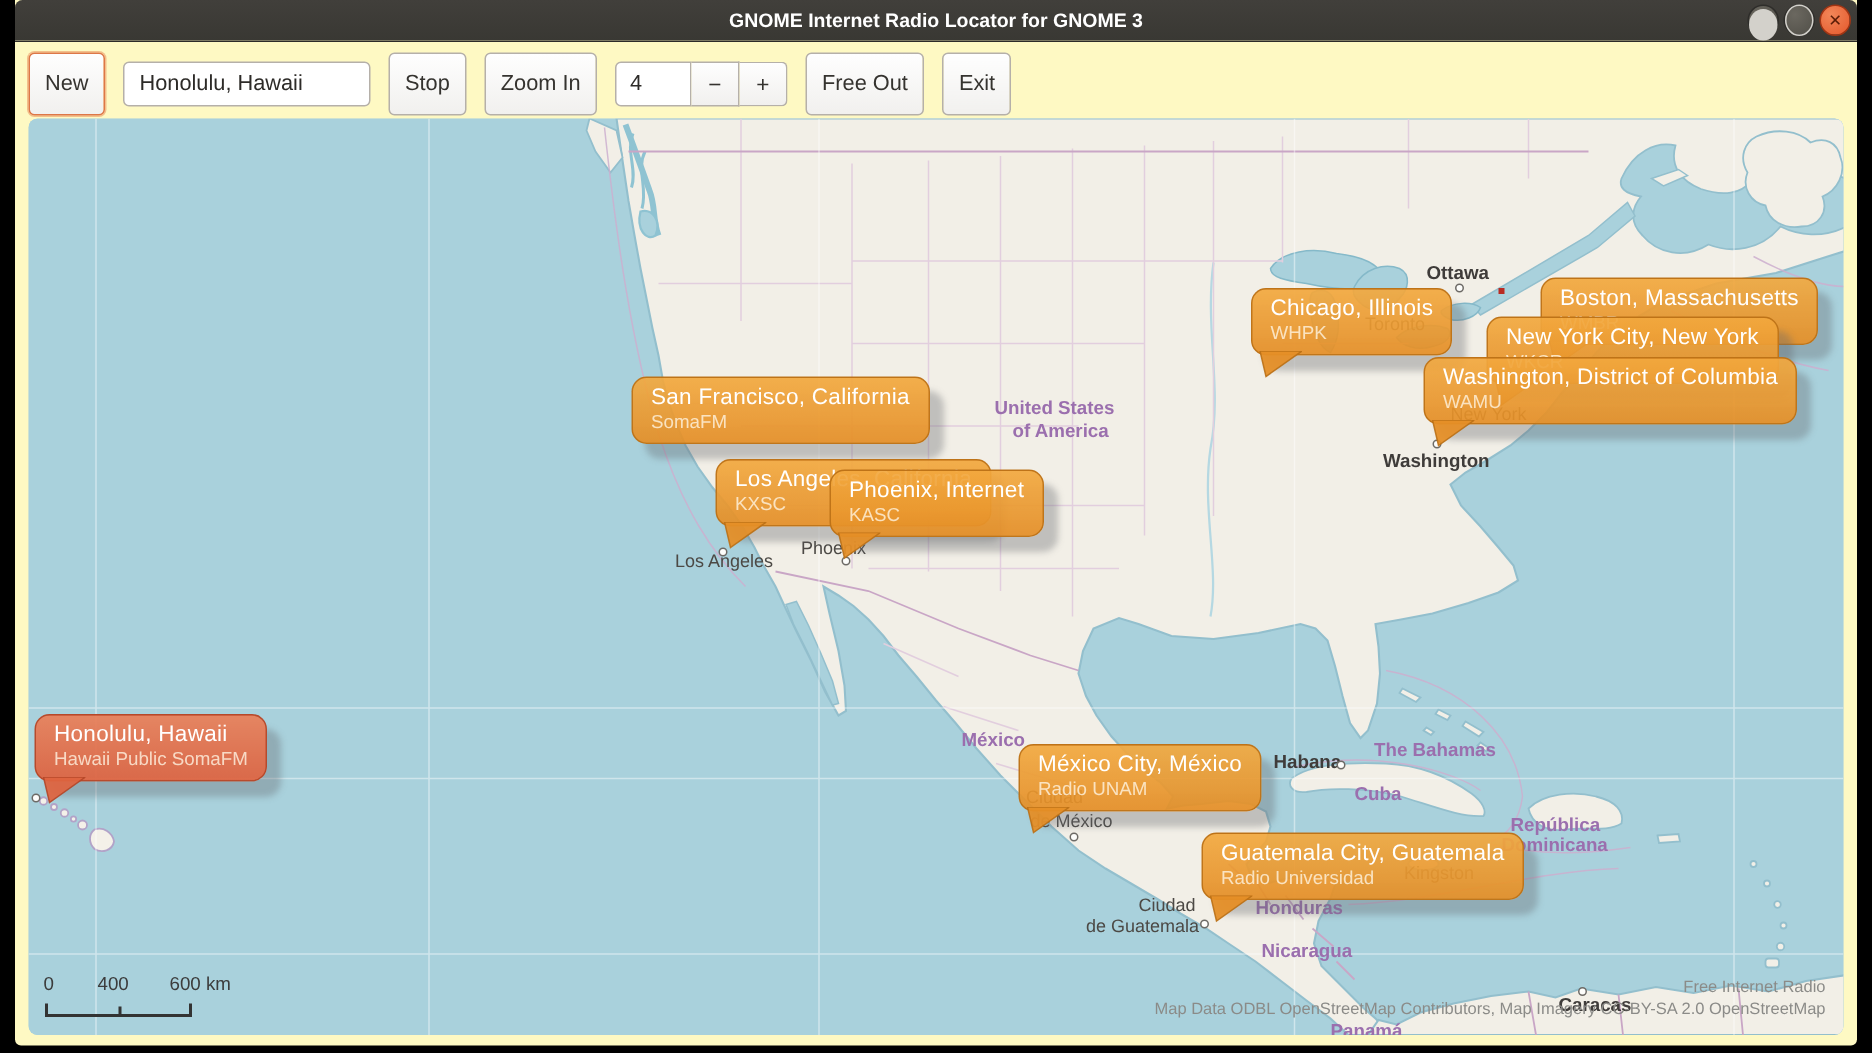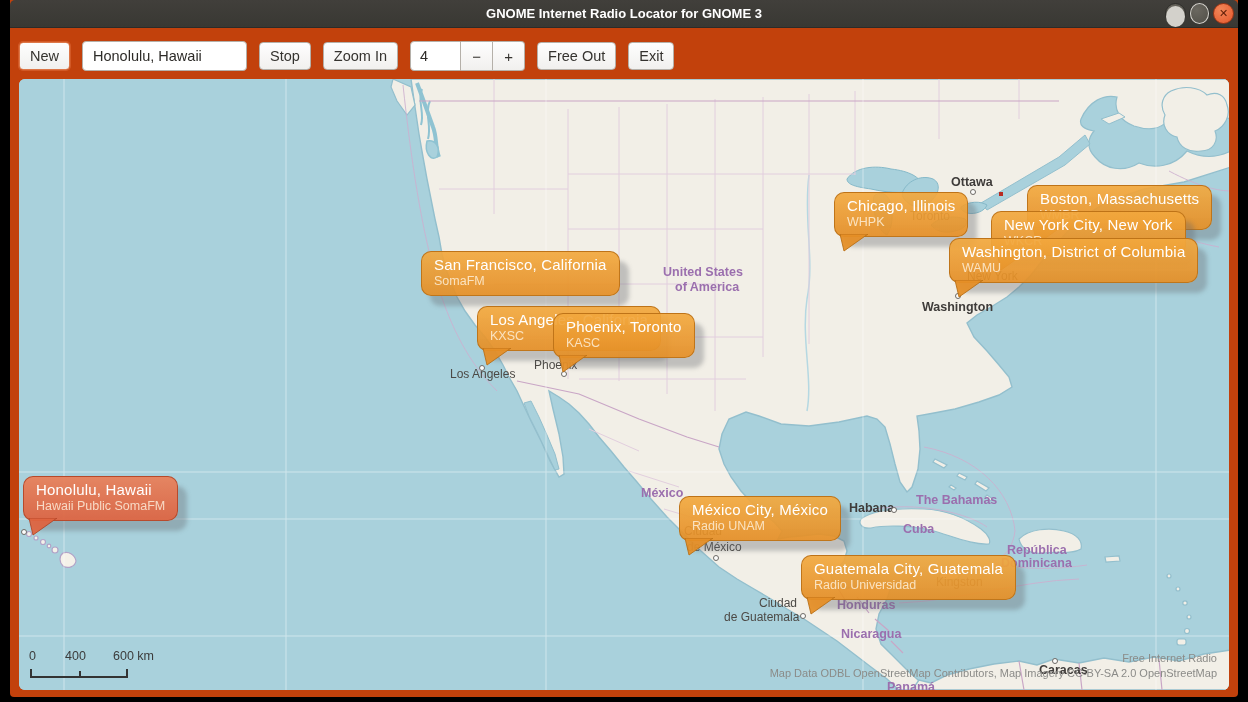--- a/index.html
+++ b/index.html
@@ -1,36 +1,36 @@
 <!DOCTYPE html>
 <html><head>
 <meta charset="utf-8">
 <style>
   * { margin:0; padding:0; box-sizing:border-box; }
   html,body { width:1248px; height:702px; background:#000; overflow:hidden;
               font-family:"Liberation Sans","DejaVu Sans",sans-serif; }
   .window { position:absolute; left:10px; top:0; width:1228px; height:697px;
-            background:#c2410c; border-radius:0 0 4px 4px; }
+            background:#fef9c3; border-radius:0 0 4px 4px; }
   
   .titlebar { position:relative; height:28px; background:linear-gradient(#413f3b,#393833);
               border-bottom:1px solid #2c2b28; border-radius:5px 5px 0 0; }
   .title { position:absolute; left:0; right:0; top:0; line-height:28px; text-align:center;
            color:#fff; font-size:13px; font-weight:bold; }
   .wc { position:absolute; top:3px; right:4px; display:flex; gap:3px; }
   .wc span { width:21px; height:21px; border-radius:50%; display:flex;
              align-items:center; justify-content:center; }
   .wc .gry { background:radial-gradient(circle at 35% 30%, #6b6860, #504e47);
              border:1px solid #2e2d2a; }
   .wc .cls { background:radial-gradient(circle at 35% 30%, #f28658, #e4582c);
              border:1px solid #a03514; color:#5c1d07; font-size:11px; font-weight:bold; }
   .glyph-min { width:9px; height:2px; background:#d3d1cb; margin-top:6px; }
   .glyph-max { width:8px; height:7px; border:1.5px solid #d3d1cb; }
   
   .toolbar { display:flex; align-items:center; gap:12px; padding:13px 9px 8px 9px; height:51px; }
-  .btn { height:28px; padding:0 10px; background:linear-gradient(#fefefe,#f1f0ee);
+  .btn { height:42px; padding:0 10px; background:linear-gradient(#fefefe,#f1f0ee);
          border:1px solid #b5b0a9; border-radius:4px; font-size:14.5px; color:#35332f;
          font-family:inherit; white-space:nowrap; }
   .btn.focused { border-color:#dd7748; box-shadow:0 0 0 1px rgba(231,119,70,.45); }
   .entry { width:165px; height:30px; background:#fff; border:1px solid #b5b0a9;
            border-radius:4px; padding:0 10px; font-size:14.5px; color:#2d2b28; font-family:inherit; }
   .spin { display:flex; height:30px; }
   .spin-val { width:51px; background:#fff; border:1px solid #b5b0a9; border-radius:4px 0 0 4px;
               line-height:28px; padding-left:9px; font-size:14.5px; color:#2d2b28; }
   .spin-btn { width:32px; background:linear-gradient(#fefefe,#f1f0ee); border:1px solid #b5b0a9;
               border-left:none; font-size:15px; color:#35332f; font-family:inherit; }
@@ -287,21 +287,21 @@
       <div class="bubble">
         <div class="title2">Los Angeles, California</div>
         <div class="sub">KXSC</div>
         <svg class="tail" width="30" height="18">
             <polygon points="2,0 30,0 6,17"></polygon>
           </svg>
       </div>
     </div>
     <div class="callout" style="left:534px;top:234px">
       <div class="bubble">
-        <div class="title2">Phoenix, Toronto</div>
+        <div class="title2">Phoenix, Internet</div>
         <div class="sub">KASC</div>
         <svg class="tail" width="30" height="18">
             <polygon points="2,0 30,0 6,17"></polygon>
           </svg>
       </div>
     </div>
     <div class="callout" style="left:782px;top:476px">
       <div class="bubble">
         <div class="title2">Guatemala City, Guatemala</div>
         <div class="sub">Radio Universidad</div>

